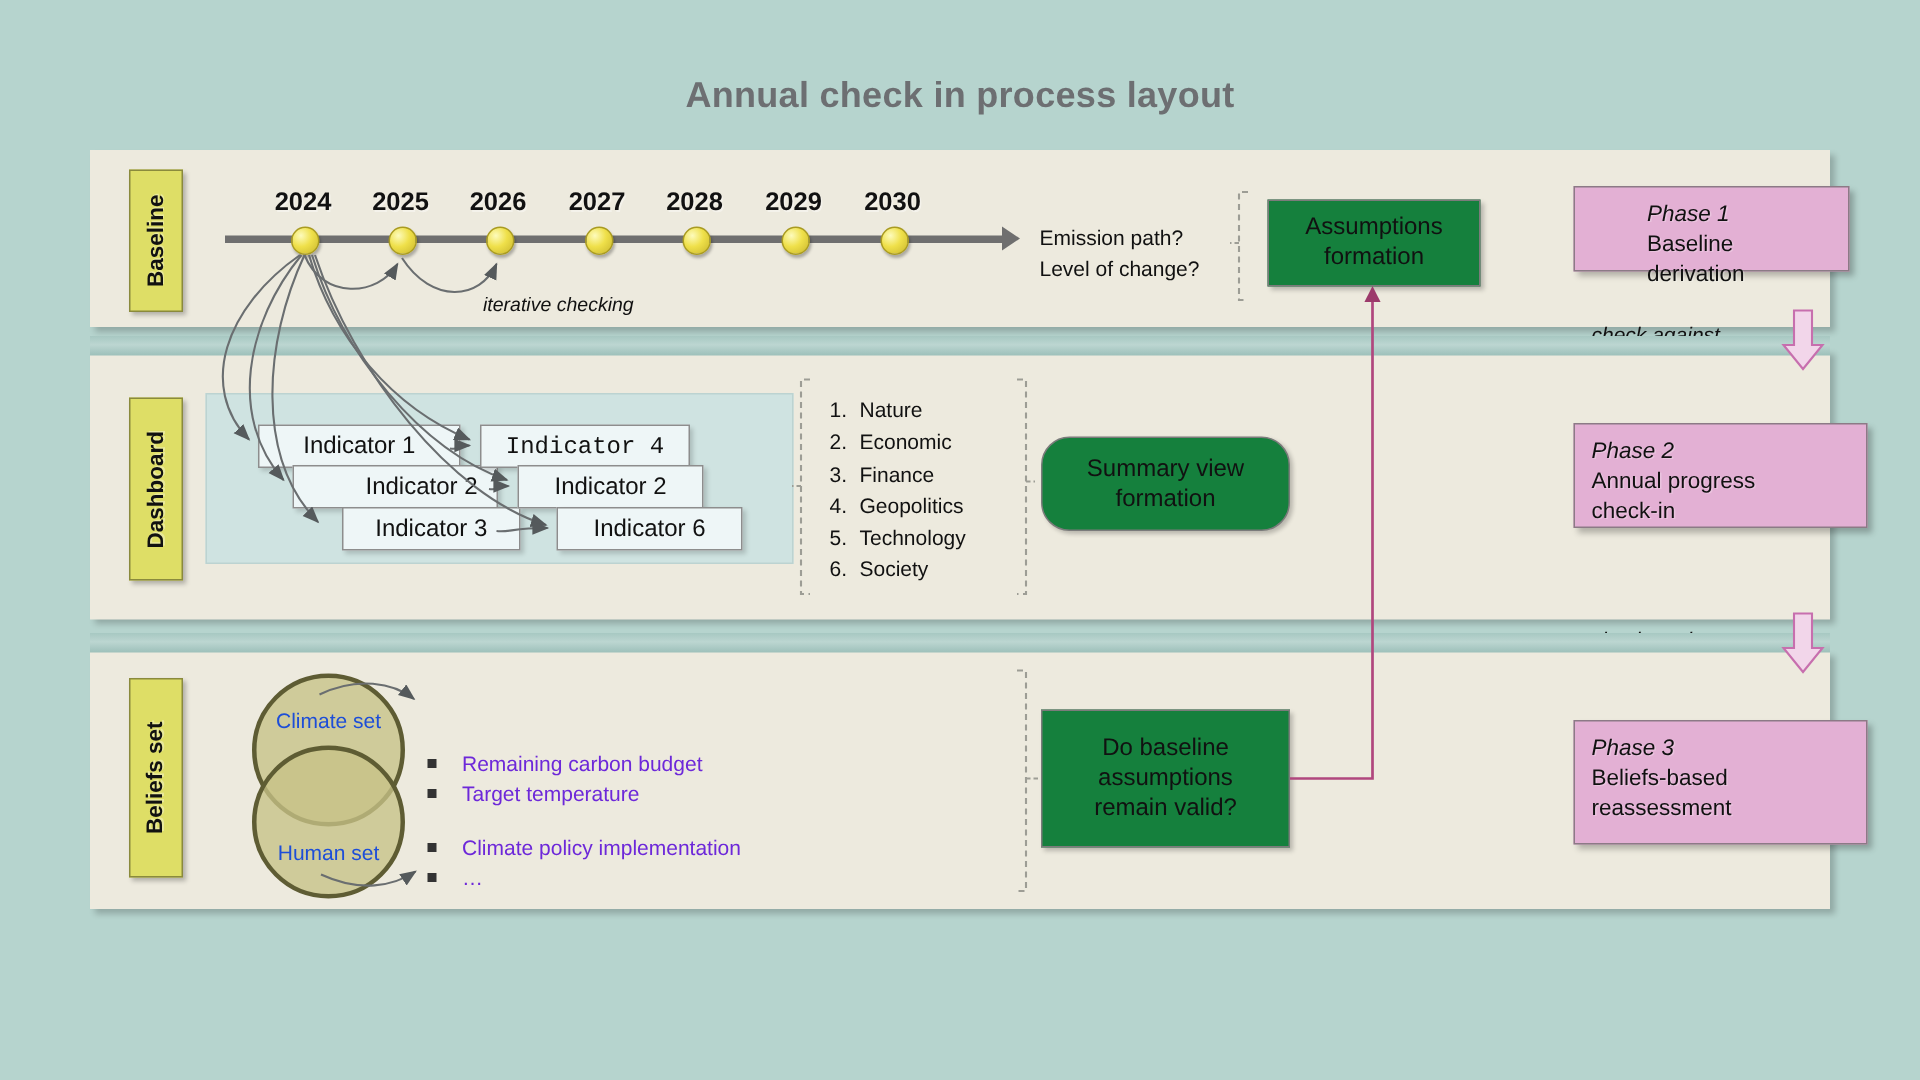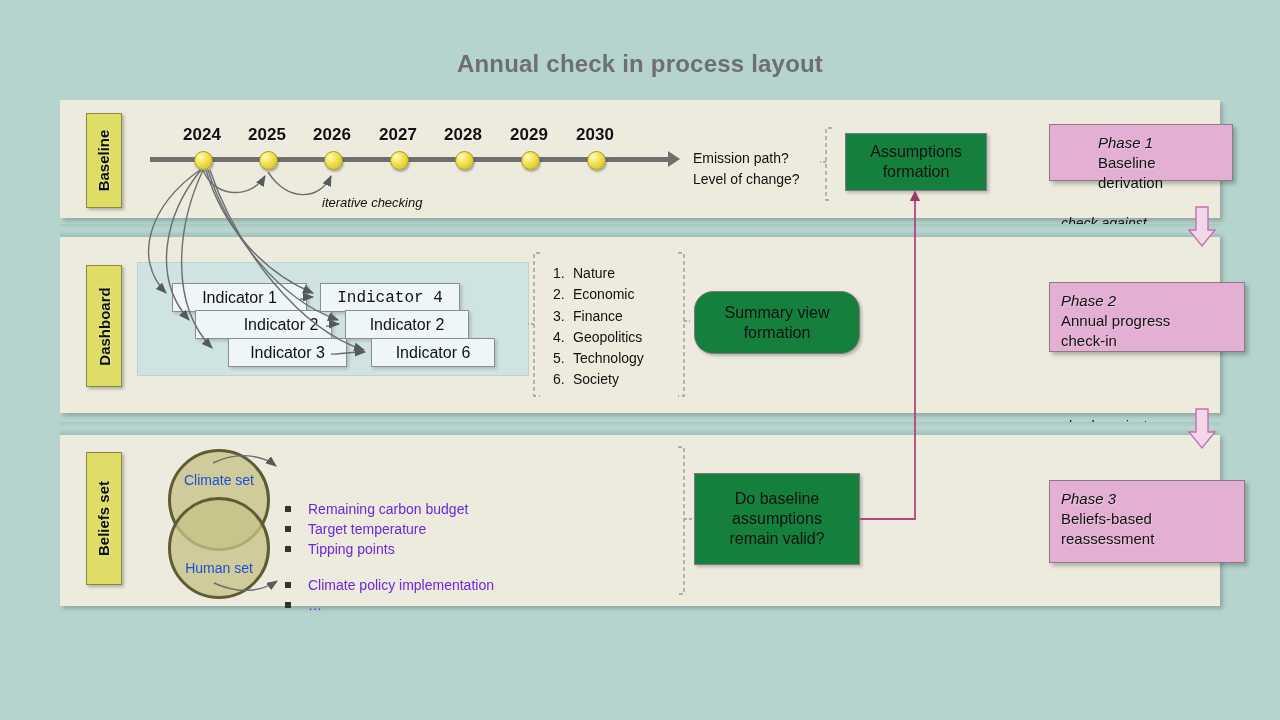--- a/index.html
+++ b/index.html
@@ -297,24 +297,20 @@
   <div class="venn-t" id="venn-t-bot">Human  set</div>
 
   <div class="bullets">
     <div class="b">
         <span class="sq"></span>
         <span>Remaining carbon budget</span>
       </div>
     <div class="b">
         <span class="sq"></span>
         <span>Target temperature</span>
-      </div>
-    <div class="b">
-        <span class="sq"></span>
-        <span>Tipping points</span>
       </div>
     <div class="gap"></div>
     <div class="b">
         <span class="sq"></span>
         <span>Climate policy implementation</span>
       </div>
     <div class="b">
         <span class="sq"></span>
         <span>…</span>
       </div>

